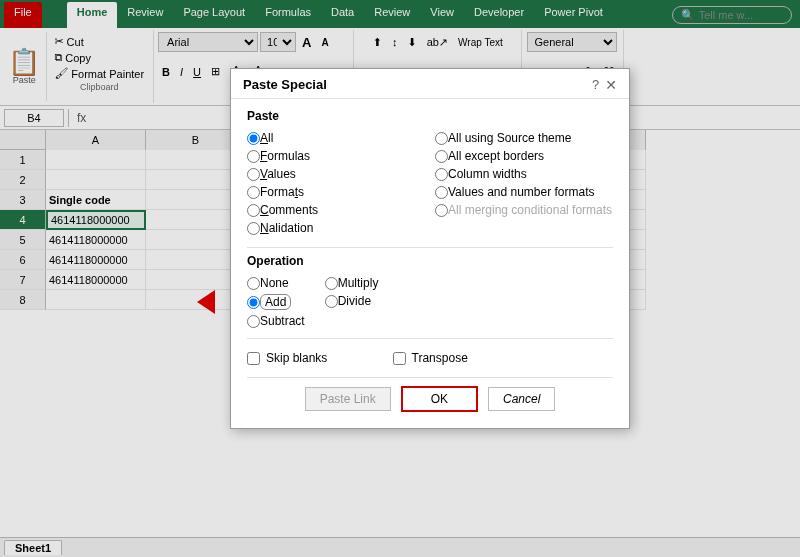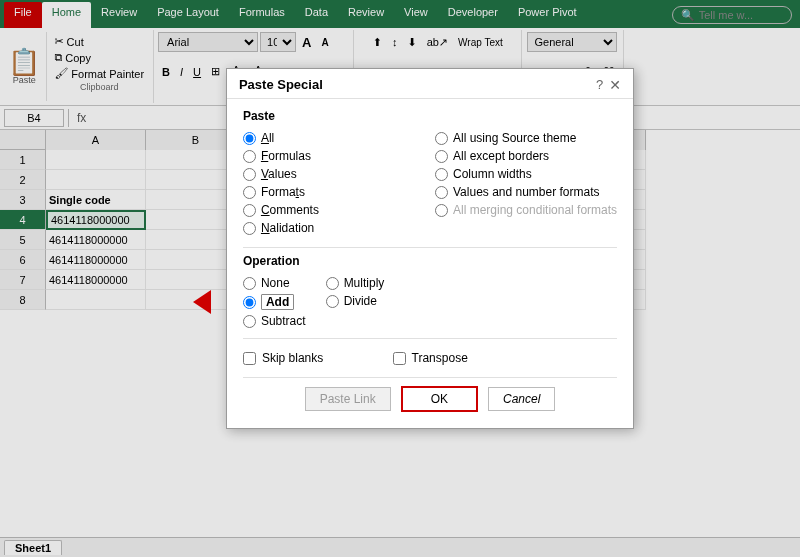--- a/index.html
+++ b/index.html
@@ -1,21 +1,21 @@
 <!DOCTYPE html>
 <html><head>
   <meta charset="utf-8">
   <style>
     * { box-sizing: border-box; margin: 0; padding: 0; }
     body { font-family: 'Segoe UI', Arial, sans-serif; font-size: 12px; background: #fff; overflow: hidden; width: 800px; height: 557px; }
 
     
     .ribbon-container { background: #217346; }
     .ribbon-tab { padding: 4px 10px; color: #fff; font-size: 11px; cursor: pointer; border-radius: 2px 2px 0 0; }
-    .ribbon-tab.active { background: #fff; color: #217346; font-weight: 400; }
+    .ribbon-tab.active { background: #fff; color: #217346; font-weight: 700; margin-left: 25px; }
 
     .ribbon-bar { background: #fff; border-bottom: 1px solid #c8c8c8; display: flex; align-items: stretch; min-height: 78px; padding: 2px 0; }
 
     .ribbon-group { display: flex; flex-direction: column; align-items: center; justify-content: space-between; padding: 2px 4px; border-right: 1px solid #e0e0e0; min-width: 60px; }
 
     .clipboard-group { flex-direction: row; align-items: stretch; padding: 2px 2px; }
     .clipboard-left { display: flex; flex-direction: column; align-items: center; justify-content: center; padding: 2px 6px; border-right: 1px solid #e0e0e0; cursor: pointer; }
     .clipboard-btn { display: flex; align-items: center; gap: 3px; cursor: pointer; padding: 1px 3px; font-size: 11px; border-radius: 2px; }
 
     .font-group { flex-direction: column; min-width: 180px; padding: 2px 4px; }
@@ -51,21 +51,21 @@
     .overlay { position: fixed; top: 0; left: 0; width: 800px; height: 557px; background: rgba(0,0,0,0.1); display: flex; align-items: center; justify-content: center; z-index: 100; }
     .dialog { background: #fff; border: 1px solid #999; box-shadow: 2px 2px 12px rgba(0,0,0,0.3); min-width: 400px; }
     .dialog-title-bar { background: #fff; border-bottom: 1px solid #e0e0e0; display: flex; align-items: center; justify-content: space-between; padding: 8px 12px 6px 12px; }
     .dialog-title { font-size: 13px; font-weight: 600; color: #000; }
     .dialog-controls { display: flex; gap: 6px; align-items: center; }
     .dialog-help { font-size: 13px; color: #666; cursor: pointer; }
     .dialog-close { font-size: 14px; color: #666; cursor: pointer; line-height: 1; }
     .dialog-body { padding: 10px 16px 12px 16px; }
     .section-label { font-size: 12px; font-weight: 600; margin-bottom: 6px; }
     .radio-grid { display: grid; grid-template-columns: 1fr 1fr; gap: 2px 10px; margin-bottom: 10px; }
-    .radio-row { display: flex; align-items: center; gap: 5px; padding: 2px 0; }
+    .radio-row { display: flex; align-items: center; padding: 2px 0; }
     .radio-row input[type=radio] { margin: 0; }
     .radio-label { font-size: 12px; }
     .radio-label u { text-decoration: underline; }
     .divider { height: 1px; background: #e0e0e0; margin: 6px 0; }
     .checkbox-row { display: flex; align-items: center; gap: 6px; font-size: 12px; margin: 6px 0; }
     .checkbox-row input[type=checkbox] { margin: 0; }
     .dialog-footer { display: flex; justify-content: center; gap: 10px; align-items: center; padding: 8px 0 4px 0; border-top: 1px solid #e0e0e0; margin-top: 6px; }
     .btn-paste-link { padding: 4px 14px; background: #f0f0f0; border: 1px solid #bbb; font-size: 12px; cursor: pointer; color: #999; }
     .btn-ok { padding: 4px 28px; background: #fff; border: 2px solid #cc0000; font-size: 12px; cursor: pointer; font-weight: 500; }
     .btn-cancel { padding: 4px 14px; background: #fff; border: 1px solid #bbb; font-size: 12px; cursor: pointer; font-style: italic; }
@@ -344,21 +344,21 @@
 
       <div class="section-label">Operation</div>
       <div style="display:flex; gap:20px; margin-bottom:8px;">
         <div>
           <div class="radio-row">
             <input type="radio" name="operation" id="op_none" style="">
             <label class="radio-label" for="op_none">None</label>
           </div>
           <div class="radio-row" style="position:relative;">
             <input type="radio" name="operation" id="op_add" checked="" style="">
-            <label class="radio-label" for="op_add" style="border:1px solid #888;padding:0 4px;border-radius:1px;font-weight:bold;">Add</label>
+            <label class="radio-label" for="op_add" style="border:1px solid #888;padding:0 4px;border-radius:6px;">Add</label>
 
             <div style="position:absolute; left:-50px; top:50%; transform:translateY(-50%); display:flex; align-items:center;">
               <div style="width:0;height:0;border-top:12px solid transparent;border-bottom:12px solid transparent;border-right:18px solid #cc0000;"></div>
             </div>
           </div>
           <div class="radio-row">
             <input type="radio" name="operation" id="op_subtract" style="">
             <label class="radio-label" for="op_subtract">Subtract</label>
           </div>
         </div>

